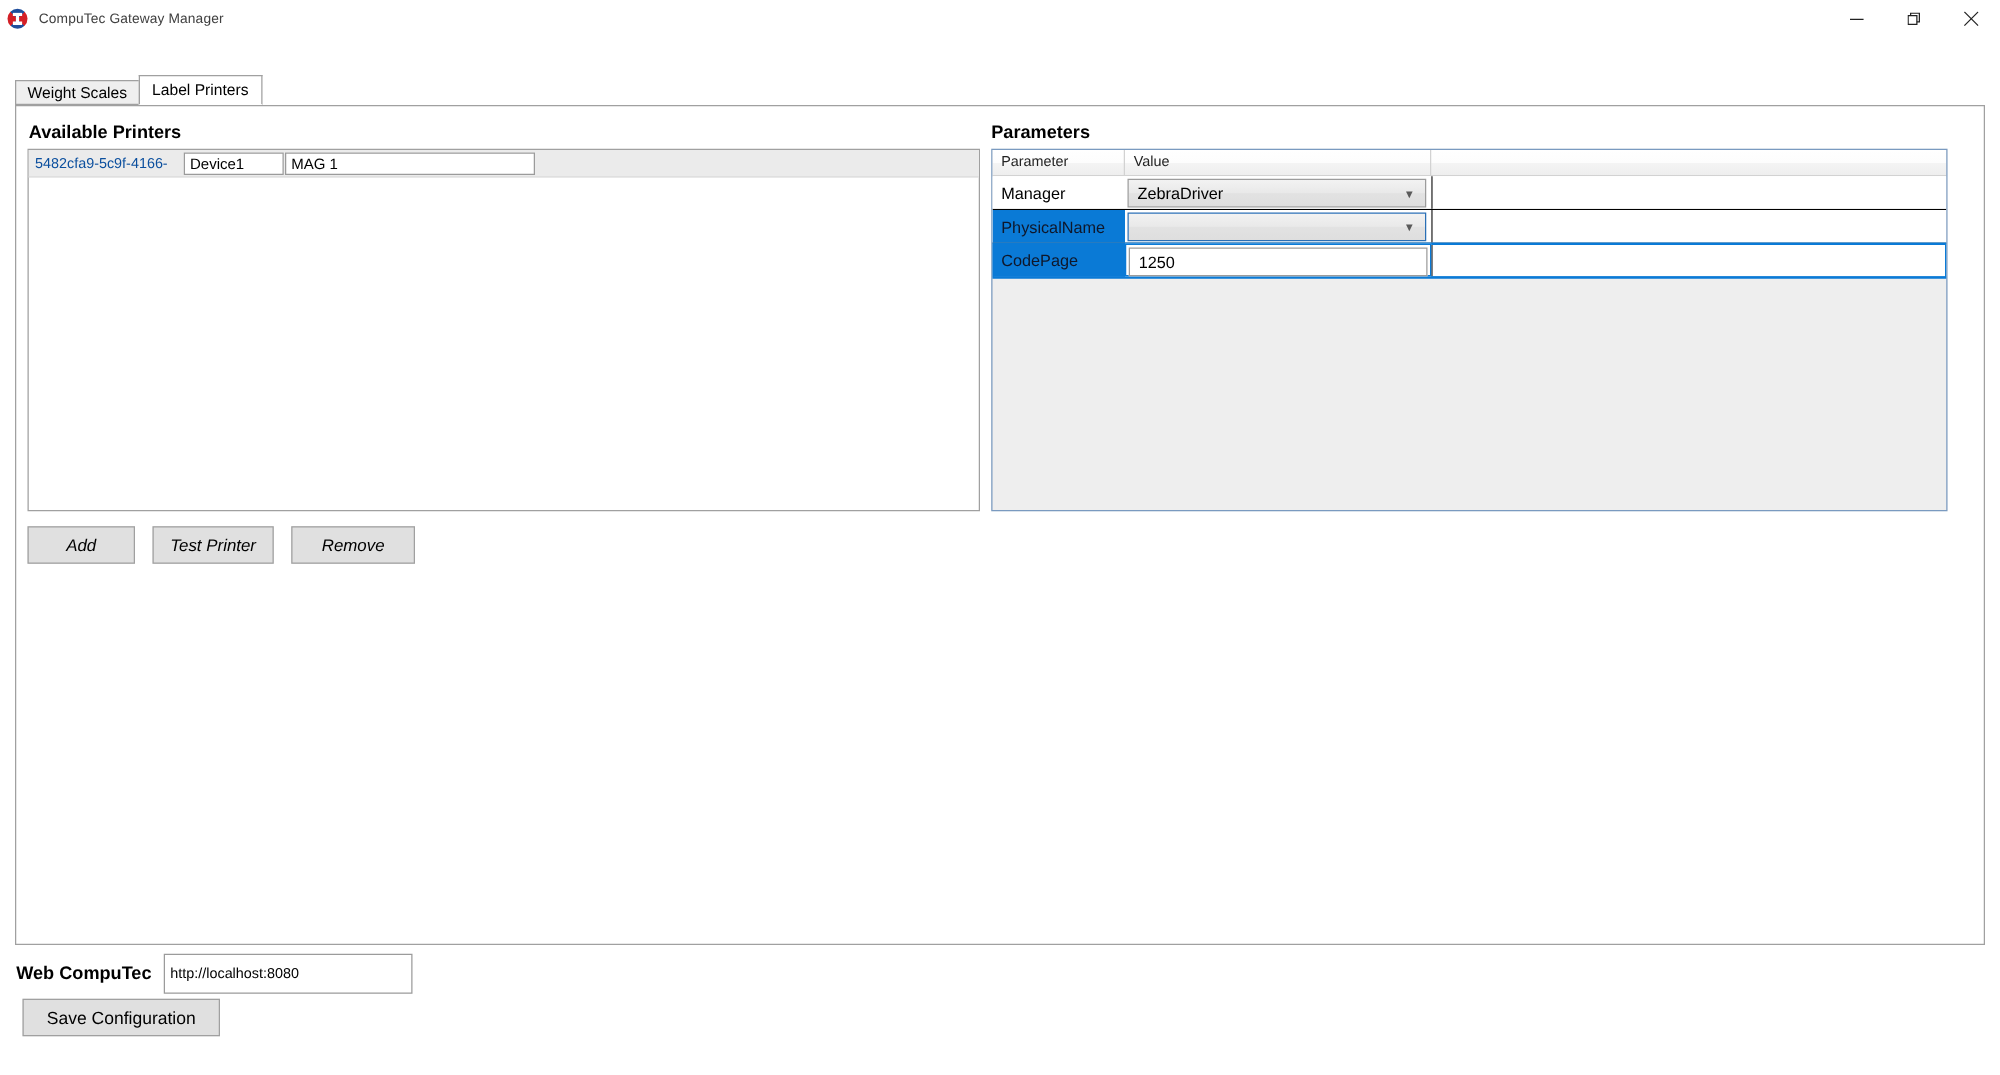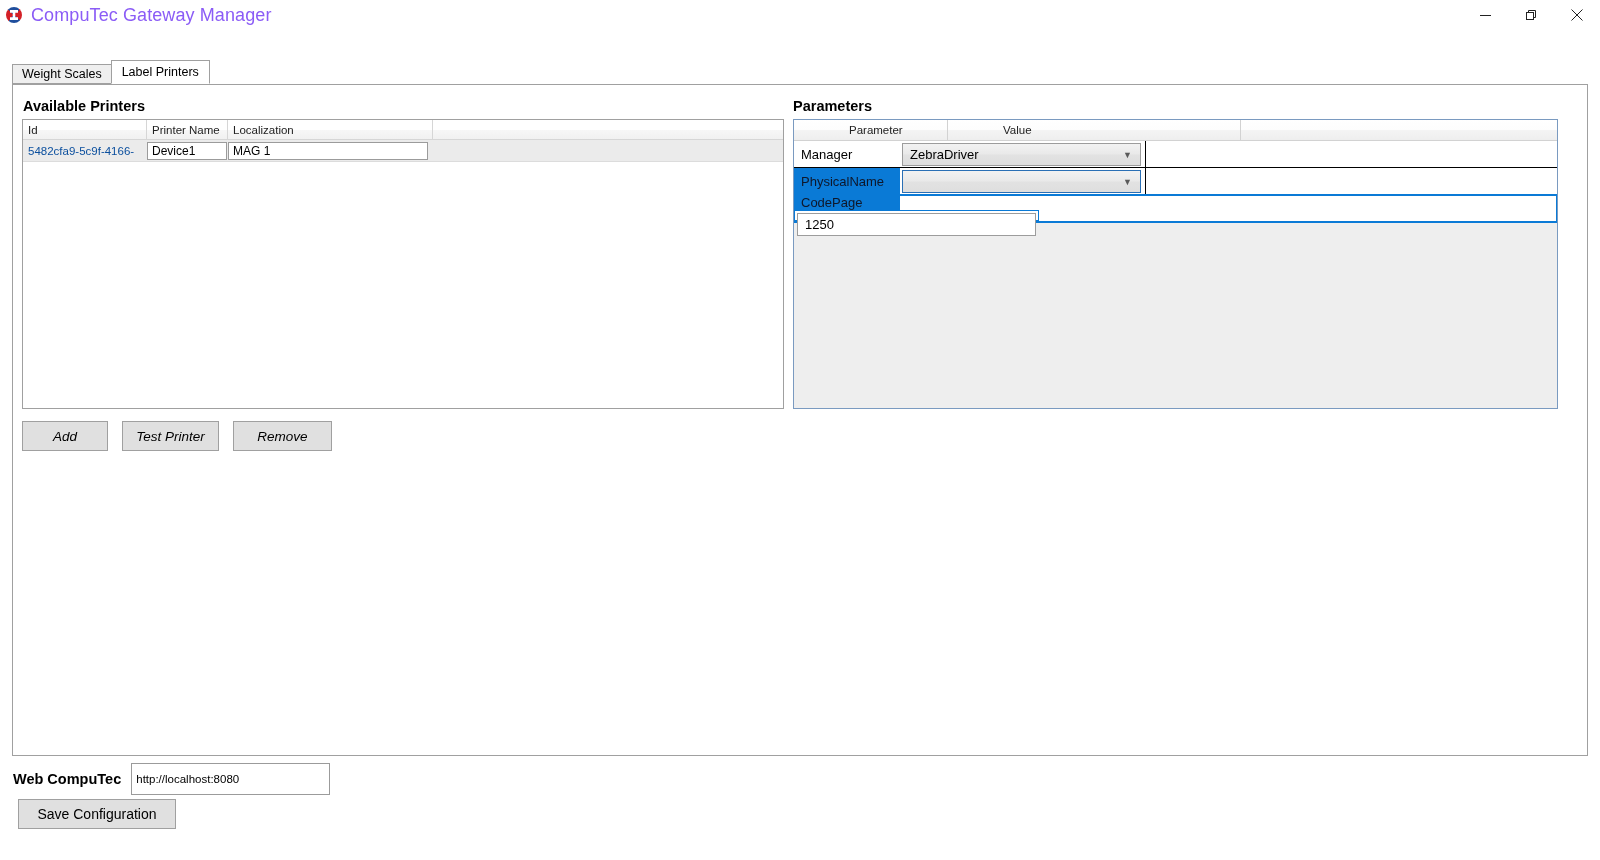--- a/index.html
+++ b/index.html
@@ -32,21 +32,21 @@
     flex: 0 0 auto;
   }
   .app-icon::after {
     content: "";
     position: absolute;
     left: 4px; top: 3px; width: 8px; height: 10px;
     background: #ffffff;
     clip-path: polygon(0 0,100% 0,100% 28%,66% 28%,66% 72%,100% 72%,100% 100%,0 100%,0 72%,34% 72%,34% 28%,0 28%);
   }
   .title-text {
-    font-size: 18px; color: #8b5cf6;
+    font-size: 11px; color: #404040;
     letter-spacing: .1px;
     white-space: nowrap;
   }
   .win-controls {
     position: absolute; right: 0; top: 0;
     height: 30px; display: flex;
   }
   .win-btn {
     width: 46px; height: 30px;
     display: flex; align-items: center; justify-content: center;
@@ -174,21 +174,20 @@
     display: flex; height: 21px;
     background: linear-gradient(to bottom,#ffffff 0%,#fdfdfd 50%,#f4f4f4 52%,#eeeeee 100%);
     border-bottom: 1px solid #d2d2d2;
   }
   .par-th {
     font-size: 11.5px; color: #222;
     display: flex; align-items: center;
     padding-left: 7px;
     border-right: 1px solid #d2d2d2;
     height: 100%;
-    margin-left: 48px;
   }
   .par-th.c1 { width: 106px; }
   .par-th.c2 { width: 245px; }
   .par-th.c3 { flex: 1; border-right: none; }
 
   .par-row {
     display: flex;
     height: 27px;
     background: #ffffff;
     border-bottom: 1px solid #000000;
@@ -235,21 +234,20 @@
     border: 1px solid #9c9c9c;
     display: flex; align-items: center;
     font-size: 13px; color: #000;
     padding-left: 7px;
   }
   .par-row.editing {
     outline: 2px solid #0a7ad6;
     outline-offset: -1px;
     border-bottom: 1px solid #0a7ad6;
     z-index: 2;
-    flex-direction: column;
   }
   .par-row.editing .par-val { border: 1px solid #0a7ad6; }
   .par-row.editing .par-rest { border-left: 1px solid #000; }
 
   
   .webaddr-row {
     position: absolute; left: 13px; top: 763px;
     display: flex; align-items: center;
   }
   .webaddr-label {
@@ -300,26 +298,20 @@
   <div class="tab active">
     <span>Label Printers</span>
   </div>
 </div>
 
 <div class="tabpanel"></div>
 
 <div class="caption" id="cap-printers">Available Printers</div>
 
 <div class="printers-grid">
-  <div class="pg-header">
-    <div class="pg-th c1">Id</div>
-    <div class="pg-th c2">Printer Name</div>
-    <div class="pg-th c3">Localization</div>
-    <div class="pg-th c4"></div>
-  </div>
   <div class="pg-row">
     <div class="pg-td c1">
       <span class="pg-id">5482cfa9-5c9f-4166-</span>
     </div>
     <div class="pg-td c2">
       <input class="pg-cellinput name" type="text" value="Device1" style="">
     </div>
     <div class="pg-td c3">
       <input class="pg-cellinput loc" type="text" value="MAG 1" style="">
     </div>

